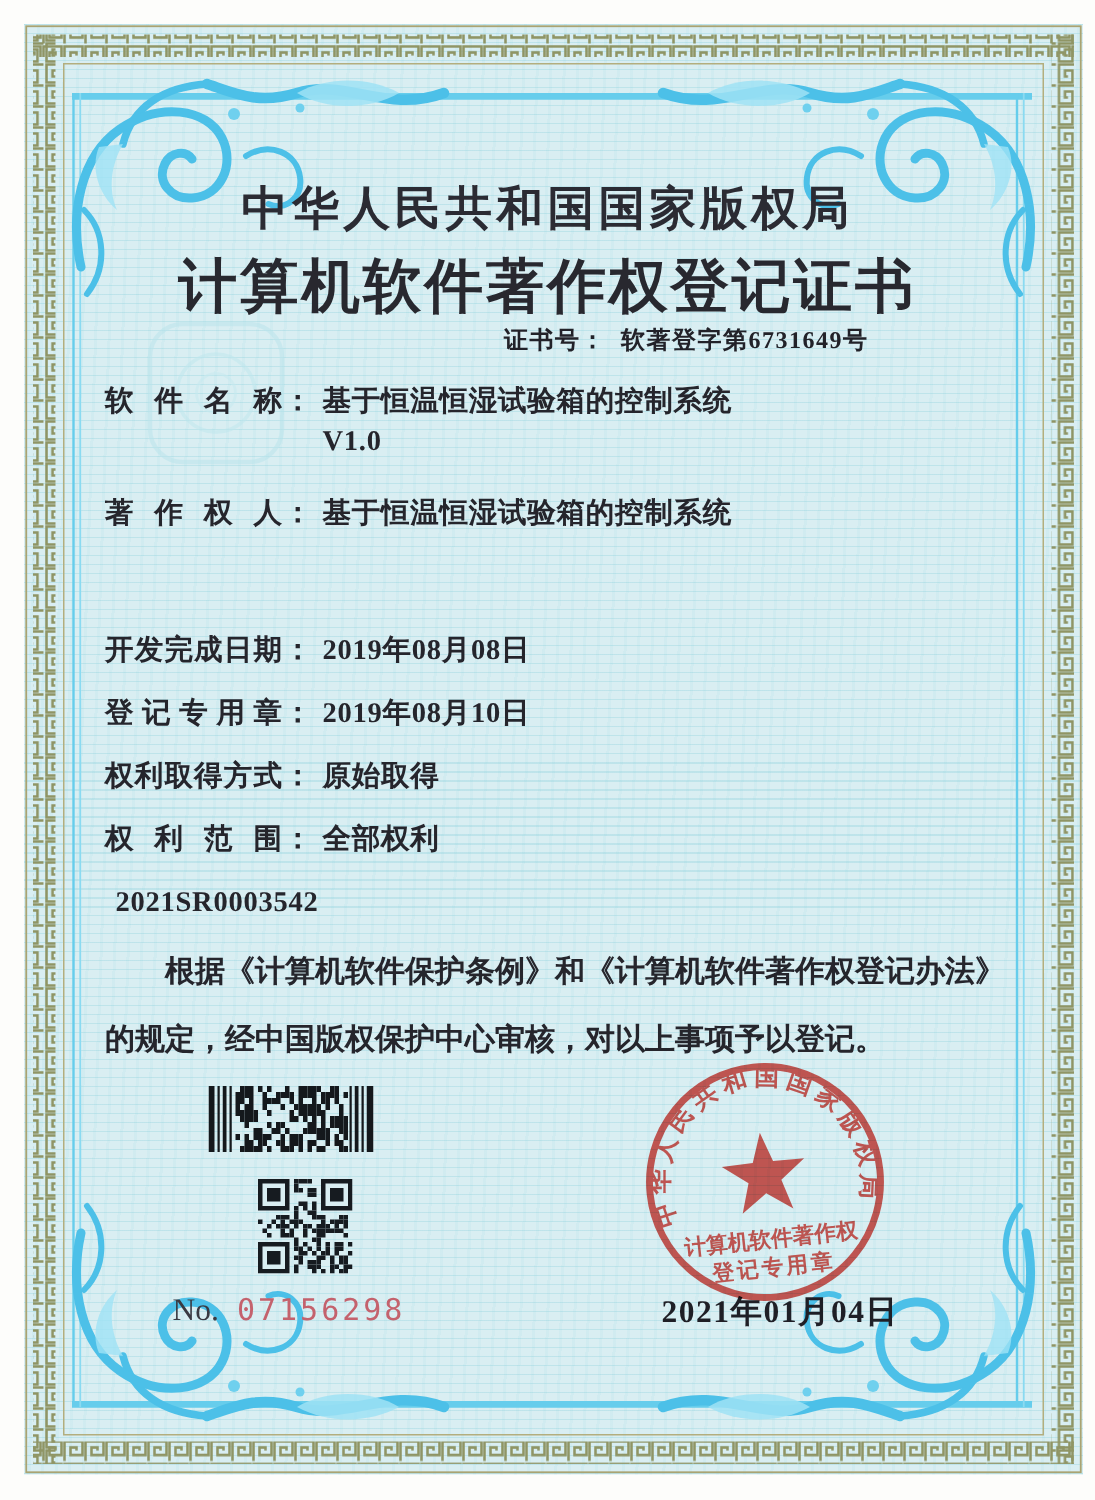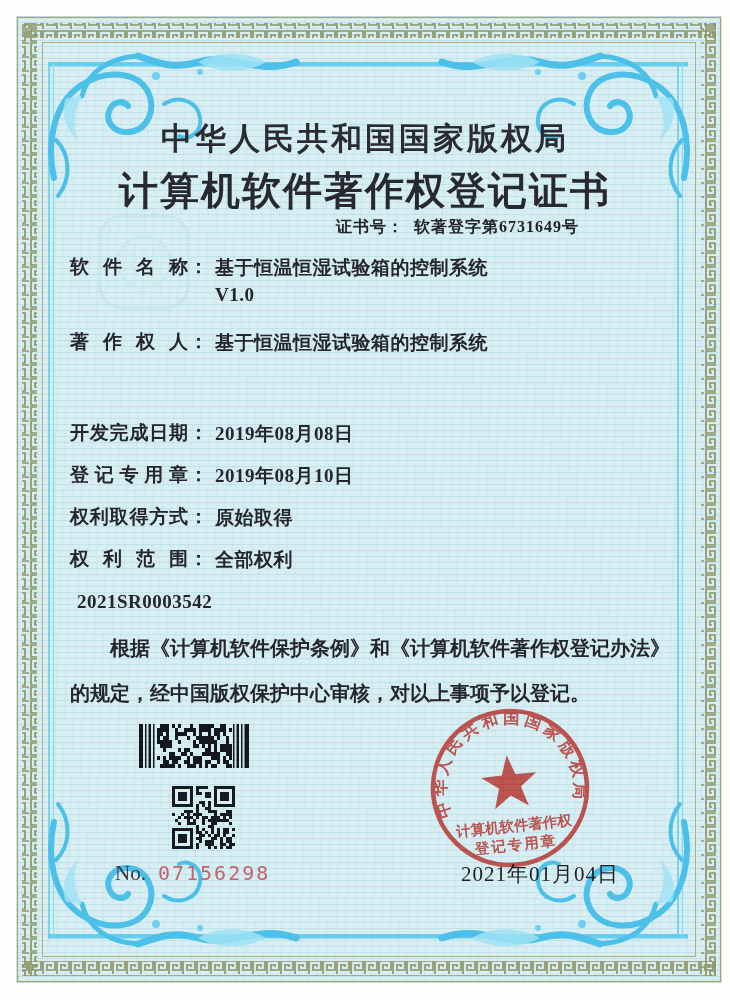--- a/index.html
+++ b/index.html
@@ -50,21 +50,21 @@
   .serial{
     position:absolute; left:115px; top:861px;
     font-size:21px; color:#3a3a42; display:flex; gap:12px; align-items:baseline;
   }
   .serial .num{
     font-family:"DejaVu Sans Mono","Liberation Mono",monospace;
     font-size:20px; color:#c4626d; letter-spacing:2px;
   }
   .issue-date{
     position:absolute; left:441px; top:860px;
-    font-size:21px; font-weight:400; letter-spacing:1px; color:#1f1f26;margin-left:20px;
+    font-size:21px; font-weight:700; letter-spacing:1px; color:#1f1f26;
   }
   .seal{position:absolute; left:424px; top:702px; opacity:0.88; mix-blend-mode:multiply;}
 </style>
 </head>
 <body>
 
 <div class="page">
 
   <div class="ground"></div>
 

